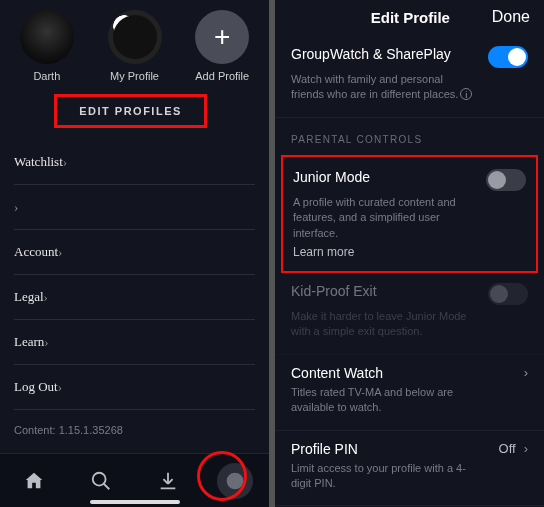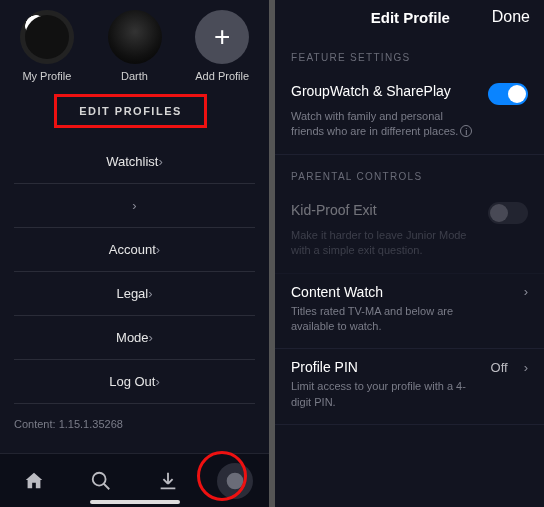--- a/index.html
+++ b/index.html
@@ -48,23 +48,23 @@
   .avatar.add .plus { font-size:28px; font-weight:300; }
   .profile-label { font-size:11px; margin-top:6px; color:#d0d0d0; }
   .edit-profiles-wrap { display:flex; justify-content:center; padding:6px 8px 14px 0; }
   .edit-profiles {
     border:1px solid #6a6c78; padding:8px 22px;
     font-size:11px; letter-spacing:1.5px; font-weight:600; color:#d6d6d6;
   }
   .highlight-red { outline:3px solid #e11; outline-offset:-1px; }
   .menu { padding:0 14px; }
   .menu-item {
-    display:flex; justify-content:center; align-items:center;
+    display:flex; justify-content:flex-start; align-items:center;
     padding:14px 0; border-bottom:1px solid #2a2c38;
-    font-size:13px; color:#e6e6e6;
+    font-size:13px; color:#e6e6e6;font-family:Liberation Serif, serif;
   }
   .chev { color:#8a8c98; font-size:13px; }
   .version { padding:14px; font-size:11px; color:#7a7c88; }
   .tabbar {
     position:absolute; bottom:0; left:0; right:0; height:54px;
     background:#0c0e18; display:flex; justify-content:space-around; align-items:center;
     border-top:1px solid #222430;
   }
   .tab-icon { color:#bcbcc2; display:flex; align-items:center; justify-content:center; width:40px; height:40px; }
   .tab-profile {
@@ -115,26 +115,26 @@
     font-size:9px; line-height:12px; text-align:center; color:#9a9ca8; margin-left:2px;
   }
   svg { display:block; }
 </style>
 </head>
 <body>
 
 <div class="screen">
   <div class="profiles-row">
     <div class="profile">
+      <div class="avatar darth"></div>
+      <div class="profile-label">Darth</div>
+    </div>
+    <div class="profile">
       <div class="avatar mickey"></div>
       <div class="profile-label">My Profile</div>
-    </div>
-    <div class="profile">
-      <div class="avatar darth"></div>
-      <div class="profile-label">Darth</div>
     </div>
     <div class="profile">
       <div class="avatar add">
           <span class="plus">+</span>
         </div>
       <div class="profile-label">Add Profile</div>
     </div>
   </div>
 
   <div class="edit-profiles-wrap">
@@ -151,21 +151,21 @@
     </div>
     <div class="menu-item">
       <span>Account</span>
       <span class="chev">›</span>
     </div>
     <div class="menu-item">
       <span>Legal</span>
       <span class="chev">›</span>
     </div>
     <div class="menu-item">
-      <span>Mode</span>
+      <span>Learn</span>
       <span class="chev">›</span>
     </div>
     <div class="menu-item">
       <span>Log Out</span>
       <span class="chev">›</span>
     </div>
   </div>
 
   <div class="version">Content: 1.15.1.35268</div>
 
@@ -198,55 +198,62 @@
   <div class="home-indicator"></div>
 </div>
 
 <div class="screen">
   <div class="nav">
     <span style="width:40px"></span>
     <span class="nav-title">Edit Profile</span>
     <span class="nav-done">Done</span>
   </div>
 
-  <div class="section-hdr">FEATURE SETTINGS</div>
 
   <div class="setting">
     <div class="setting-row">
       <div class="setting-title">GroupWatch &amp; SharePlay</div>
       <div class="toggle on"></div>
     </div>
     <div class="setting-desc">
       <span>Watch with family and personal friends who are in different places.</span><span class="info-icon">i</span>
     </div>
   </div>
 
   <div class="section-hdr">PARENTAL CONTROLS</div>
 
+  <div class="junior-box">
+    <div class="setting-row">
+      <div class="setting-title">Junior Mode</div>
+      <div class="toggle off"></div>
+    </div>
+    <div class="setting-desc">A profile with curated content and features, and a simplified user interface.</div>
+    <div class="setting-link">Learn more</div>
+  </div>
 
   <div class="setting disabled">
     <div class="setting-row">
       <div class="setting-title">Kid-Proof Exit</div>
       <div class="toggle off"></div>
     </div>
     <div class="setting-desc">Make it harder to leave Junior Mode with a simple exit question.</div>
   </div>
 
   <div class="setting">
     <div class="setting-row">
       <div class="setting-title">Content Watch</div>
       <span class="chev">›</span>
     </div>
     <div class="setting-desc">Titles rated TV-MA and below are available to watch.</div>
   </div>
 
   <div class="setting">
     <div class="setting-row">
       <div class="setting-title">Profile PIN</div>
-      <div style="display:flex;align-items:center;gap:12px">
+      <div style="display:flex;align-items:center;gap:4px">
         <span class="off-label">Off</span>
         <span class="chev">›</span>
       </div>
     </div>
     <div class="setting-desc">Limit access to your profile with a 4-digit PIN.</div>
   </div>
 
 </div>
 
 </body></html>

